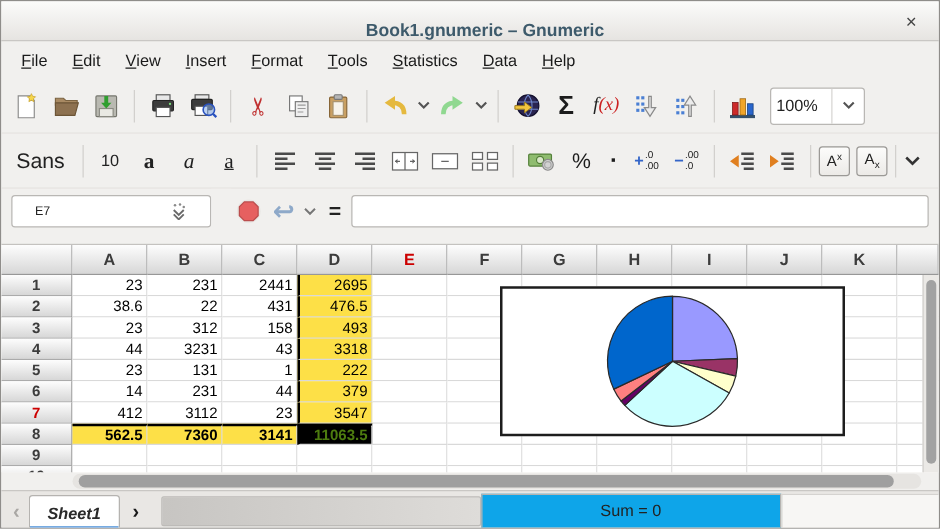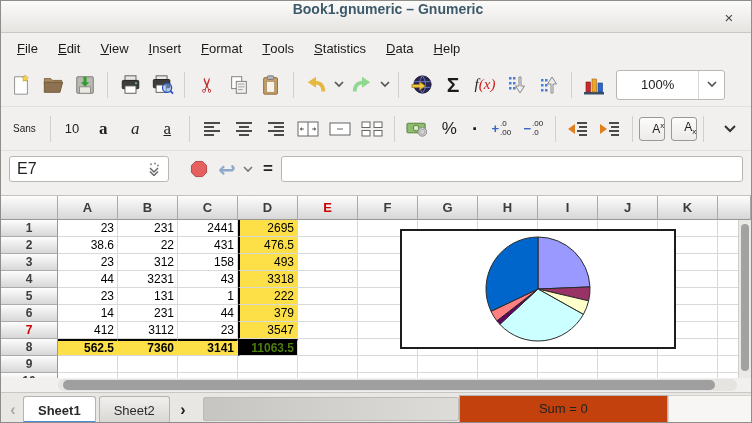--- a/index.html
+++ b/index.html
@@ -2,21 +2,21 @@
 <html><head>
 <meta charset="utf-8">
 <style>
   html,body{margin:0;padding:0;background:#d8d6d3;}
   *{box-sizing:border-box;}
   .app{width:752px;height:423px;border:1px solid #8f8d8a;background:#f1f0ee;
        font-family:"Liberation Sans","DejaVu Sans",sans-serif;color:#222;
        display:flex;flex-direction:column;overflow:hidden;position:relative;}
   
   .titlebar{height:32px;flex:none;background:linear-gradient(#fbfbfa,#e6e4e1);
-            border-bottom:1px solid #c9c7c4;display:flex;align-items:flex-start;justify-content:center;position:relative;padding-left:24px;}
+            border-bottom:1px solid #c9c7c4;display:flex;align-items:flex-end;justify-content:center;position:relative;padding-left:24px;}
   .title{font-weight:bold;font-size:14px;color:#3d5а6b;color:#3d5a6b;}
   .close-btn{position:absolute;right:12px;top:6px;font-size:15px;color:#444;width:20px;height:20px;
              display:flex;align-items:center;justify-content:center;}
   
   .menubar{height:30px;flex:none;display:flex;align-items:stretch;padding-left:6px;background:#f1f0ee;}
   .menu-item{display:flex;align-items:center;padding:0 10px;font-size:13px;color:#1a1a1a;}
   .menu-item u{text-decoration:underline;}
   
   .toolbar{flex:none;display:flex;align-items:center;background:#f1f0ee;padding:0 4px;}
   .tb1{height:44px;border-bottom:1px solid #e3e1de;}
@@ -25,36 +25,36 @@
           border-radius:3px;margin:0 1px;flex:none;}
   .sep{width:1px;height:26px;background:#d2d0cd;margin:0 6px;flex:none;}
   .chev{display:flex;align-items:center;justify-content:center;width:14px;height:32px;flex:none;}
   .glyph{font-size:19px;line-height:1;color:#1c1c1c;}
   .cutg{color:#c03030;transform:rotate(270deg);display:inline-block;font-size:20px;}
   .enterg{color:#8ea9c9;font-size:21px;font-weight:bold;line-height:1;}
   .fn{font-style:italic;font-size:15px;font-family:"Liberation Serif","DejaVu Serif",serif;}
   .fnx{color:#cc2222;}
   .zoom-combo{display:flex;align-items:center;height:30px;background:#fff;border:1px solid #b9b7b4;
               border-radius:3px;margin-left:6px;}
-  .zoom-combo .val{padding:0 24px;font-size:13px;min-width:48px;}
+  .zoom-combo .val{padding:0 4px;font-size:13px;min-width:48px;}
   .zoom-combo .dd{border-left:1px solid #d8d6d3;width:26px;height:100%;display:flex;align-items:center;justify-content:center;}
-  .fontname{font-size:10px;padding:0 8px;}
+  .fontname{font-size:17px;padding:0 8px;}
   .fontsize{font-size:13px;padding:0 8px;}
   .serif-a{font-family:"Liberation Serif","DejaVu Serif",serif;font-size:17px;line-height:1;color:#222;}
   .b{font-weight:bold}.i{font-style:italic}.u{text-decoration:underline}
   .decimal{display:flex;align-items:center;font-size:8px;line-height:1;}
   .decimal .sign{font-size:13px;font-weight:bold;color:#3465c8;margin-right:1px;}
   .decimal .col{display:flex;flex-direction:column;gap:1px;}
   .script-btn{border:1px solid #9b9996;border-radius:3px;background:linear-gradient(#fcfcfb,#eceae7);
-              width:26px;height:24px;display:flex;align-items:center;justify-content:flex-end;font-size:12px;}
+              width:26px;height:24px;display:flex;align-items:center;justify-content:center;font-size:12px;}
   .script-btn sup,.script-btn sub{font-size:8px;}
   
   .fbar{height:36px;flex:none;display:flex;align-items:center;background:#f1f0ee;padding:0 8px;}
   .namebox{width:160px;height:26px;background:#fff;border:1px solid #b9b7b4;border-radius:3px;
-           display:flex;align-items:center;padding:0 7px;font-size:16px;justify-content:space-between;}
+           display:flex;align-items:center;padding:0 18px;font-size:10px;justify-content:space-between;}
   .namebox .rsicon{margin-left:auto;}
   .fbar .gap{width:10px;flex:none;}
   .equals{font-size:17px;font-weight:bold;margin:0 8px;color:#222;}
   .fentry{flex:1;height:26px;background:#fff;border:1px solid #b9b7b4;border-radius:3px;font:13px "Liberation Sans",sans-serif;padding:0 5px;outline:none;}
   
   .sheetwrap{height:8px;background:#f1f0ee;flex:none;}
   .sheet{height:183px;flex:none;position:relative;background:#fff;overflow:hidden;border-top:1px solid #c4c2bf;}
   .colheads{display:flex;height:24px;}
   .corner,.colh{background:linear-gradient(#fdfdfd,#d7d7d7);border-right:1px solid #a9a9a9;
                 border-bottom:1px solid #979797;flex:none;display:flex;align-items:center;justify-content:center;
@@ -86,21 +86,21 @@
   
   .tabbar{height:32px;flex:none;display:flex;align-items:flex-end;background:#e9e7e4;border-top:1px solid #c9c7c4;padding-left:2px;}
   .tab-nav{font-size:16px;font-weight:bold;width:20px;height:28px;display:flex;align-items:center;justify-content:center;color:#1a1a1a;}
   .tab-nav.dim{color:#a9a7a4;}
   .tab{height:28px;display:flex;align-items:center;padding:0 14px;font-size:13px;
        border:1px solid #b5b3b0;border-bottom:none;border-radius:3px 3px 0 0;
        background:linear-gradient(#f0efed,#d8d6d3);margin-right:3px;color:#2a2a2a;}
   .tab.active{background:#ffffff;font-weight:bold;box-shadow:inset 0 -3px 0 #4a90d9;}
   .tabscroll{width:256px;height:24px;align-self:center;margin-left:10px;border-radius:2px;
              background:linear-gradient(90deg,#c7c5c2,#dedcd9);border:1px solid #bdbbb8;}
-  .sumbox{width:209px;height:28px;align-self:center;background:#c2410c;border:1px solid #b5b3b0;
+  .sumbox{width:240px;height:28px;align-self:center;background:#0ea5e9;border:1px solid #b5b3b0;
           display:flex;align-items:center;justify-content:center;font-size:13px;}
   .endbox{flex:1;height:28px;align-self:center;background:#f7f6f4;border:1px solid #d5d3d0;border-right:none;}
   svg{display:block;}
 </style>
 </head>
 <body>
 
 <div class="app">
 
   <div class="titlebar">
@@ -654,23 +654,22 @@
   </div>
 
   <div class="hscroll">
     <div class="htrack">
       <div class="hthumb"></div>
     </div>
   </div>
 
   <div class="tabbar">
     <div class="tab-nav dim">‹</div>
-    <div style="display:flex;align-items:flex-start;">
+    <div style="display:flex;align-items:flex-start;font-style:italic;">
         <div class="tab active">Sheet1</div>
-        <div class="tab">Sheet2</div>
       </div>
     <div class="tab-nav">›</div>
     <div class="tabscroll"></div>
     <div class="sumbox">
       <span>Sum = 0</span>
     </div>
     <div class="endbox"></div>
   </div>
 
 </div>

